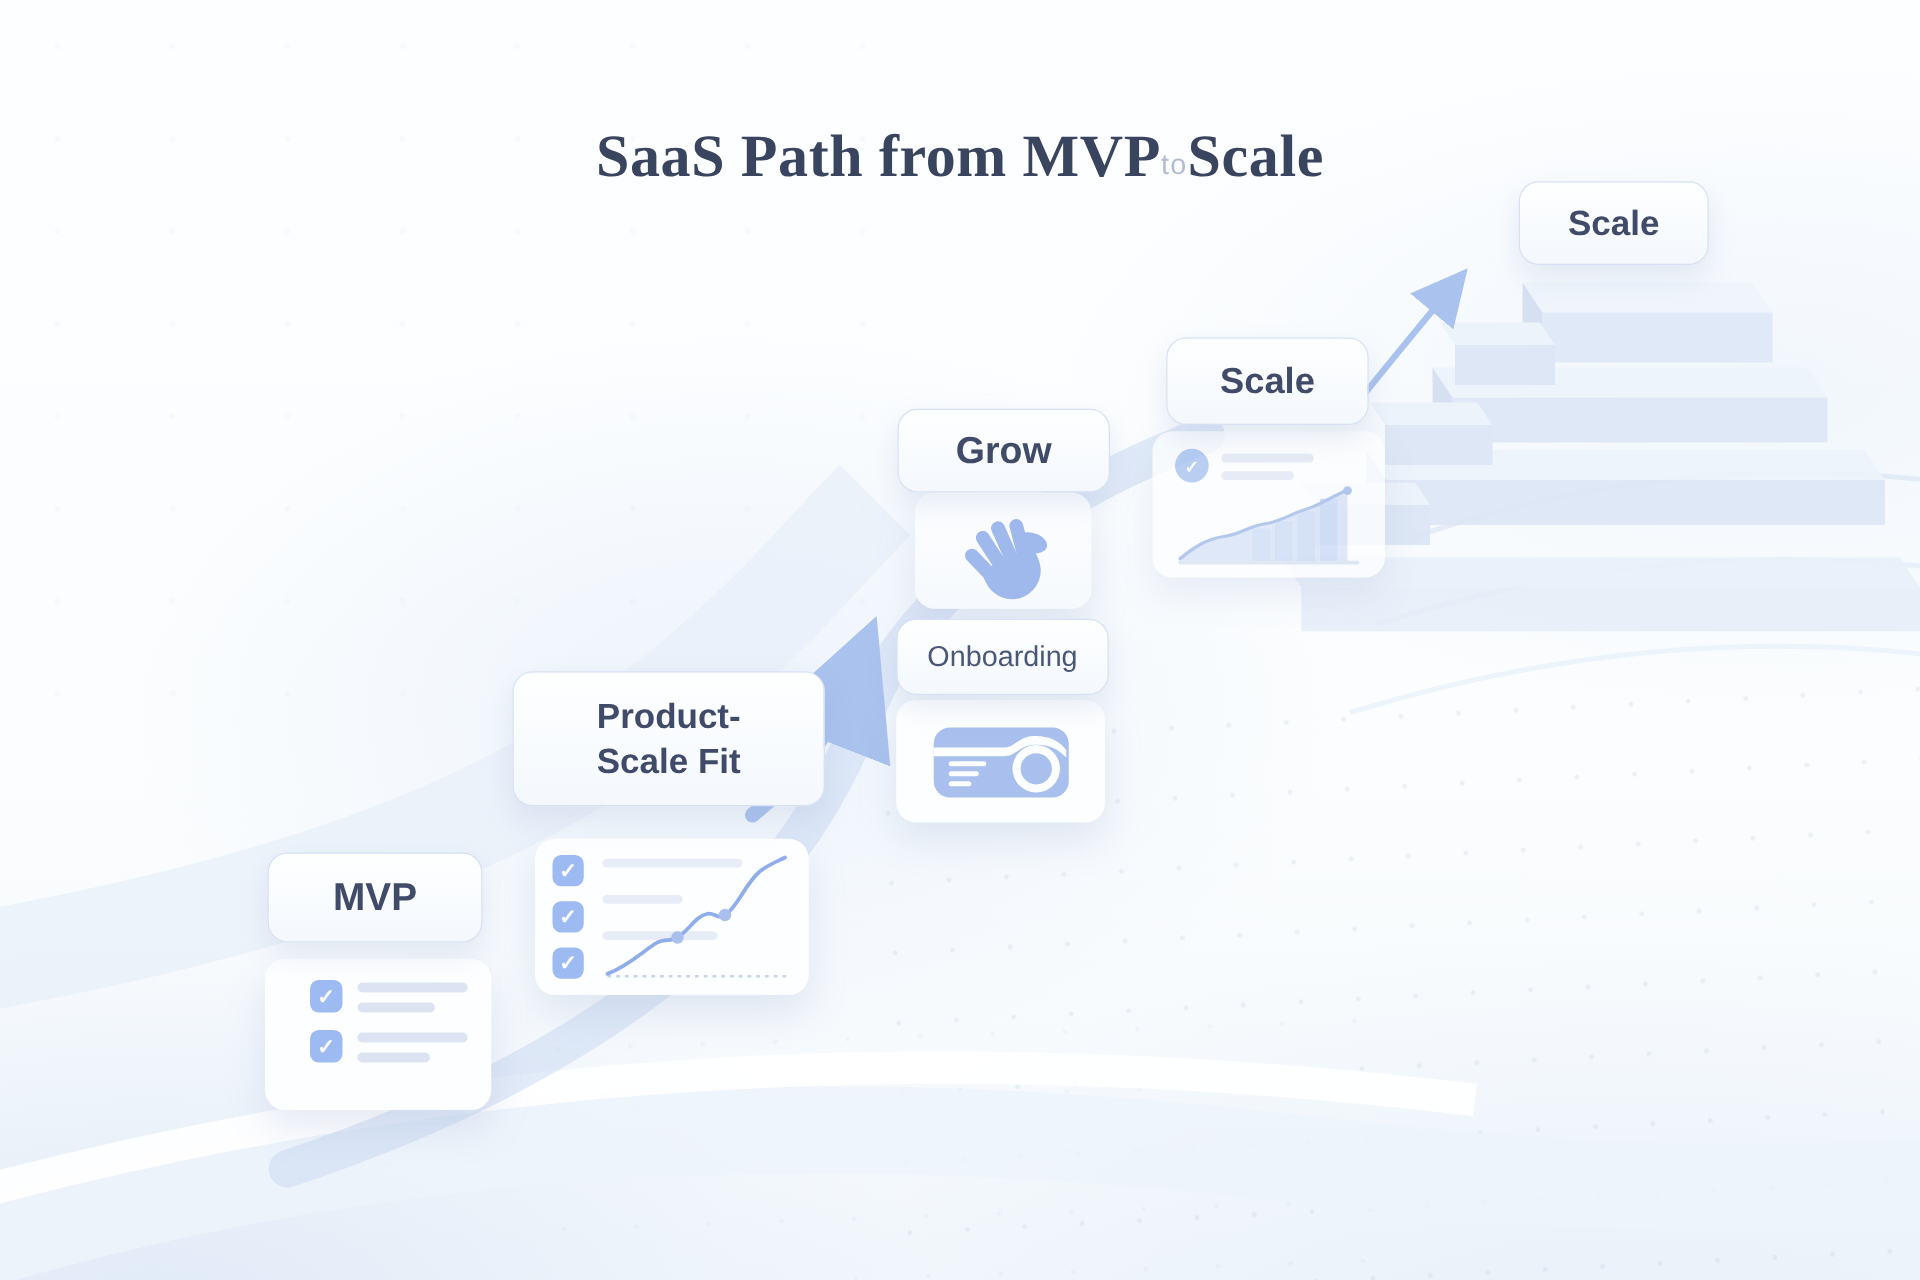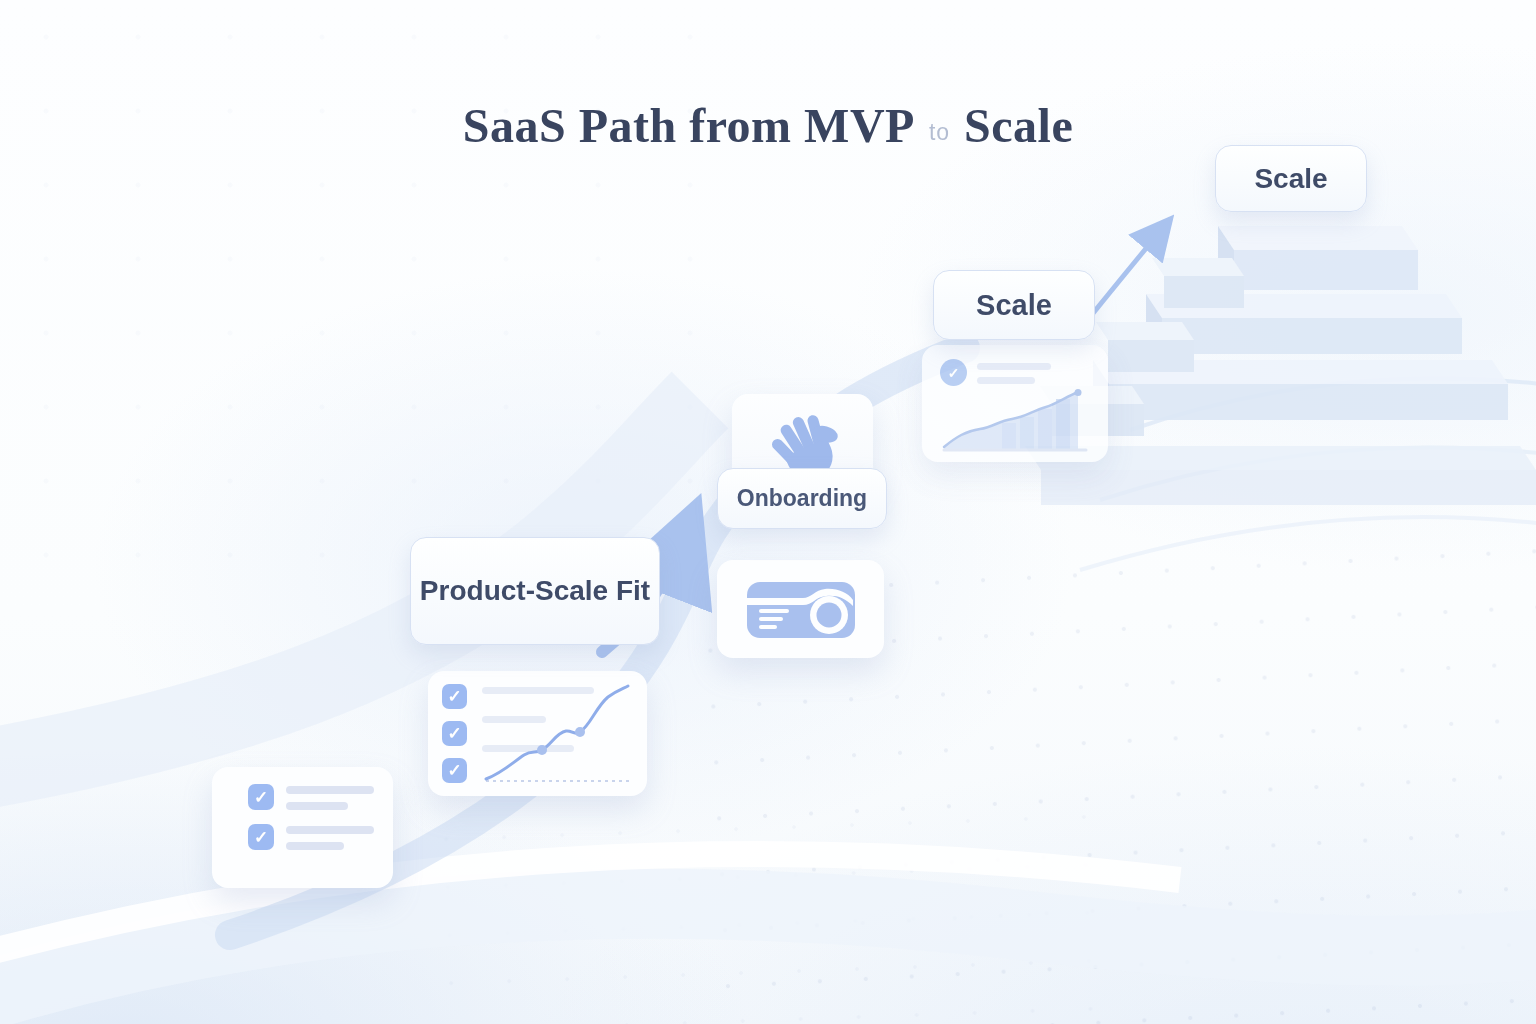--- a/index.html
+++ b/index.html
@@ -22,37 +22,37 @@
     background-image:radial-gradient(circle 2px, rgba(140,158,198,.16) 1.6px, transparent 2.4px);
     background-size:46px 56px;transform:rotate(-3deg);}
   .tex-dots2{left:420px;bottom:0;width:700px;height:220px;opacity:.6;
     background-image:radial-gradient(circle 2px, rgba(150,166,204,.12) 1.5px, transparent 2.2px);
     background-size:58px 48px;transform:rotate(-2deg);}
 
   svg.deco{position:absolute;left:0;top:0;z-index:1;}
 
   
   .title-row{position:absolute;top:98px;left:0;width:100%;
-    display:flex;justify-content:center;align-items:baseline;gap:14px;z-index:3;}
+    display:flex;justify-content:center;align-items:baseline;z-index:3;}
   .title-main{font-family:"Liberation Serif", serif;font-weight:700;
     font-size:48px;color:#39445f;letter-spacing:.5px;}
   .title-connector{font-size:23px;color:#b3bdd2;letter-spacing:1px;
     transform:translateY(-2px);}
 
   
   .chip{position:absolute;z-index:3;box-sizing:border-box;
     background:linear-gradient(180deg,#feffff, #f4f8fd);
     border:1.5px solid #d7e1f3;border-radius:16px;
     box-shadow:0 10px 22px rgba(146,166,206,.20);
     display:flex;align-items:center;justify-content:center;
     color:#3f4b68;font-weight:600;text-align:center;}
   .chip-mvp{left:214px;top:682px;width:172px;height:72px;font-size:31px;}
-  .chip-pmf{left:410px;top:537px;width:250px;height:108px;font-size:28px;line-height:1.28;flex-direction:row;}
+  .chip-pmf{left:410px;top:537px;width:250px;height:108px;font-size:28px;line-height:1.28;flex-direction:column;}
   .chip-grow{left:718px;top:327px;width:170px;height:67px;font-size:30px;}
-  .chip-onboarding{left:717px;top:468px;width:170px;height:61px;font-size:23px;color:#4a5878;font-weight:700;text-align:center;}
+  .chip-onboarding{left:717px;top:495px;width:170px;height:61px;font-size:23px;color:#4a5878;font-weight:400;text-align:center;}
   .chip-scale-mid{left:933px;top:270px;width:162px;height:70px;font-size:29px;}
   .chip-scale-top{left:1215px;top:145px;width:152px;height:67px;font-size:28px;}
 
   
   .card{position:absolute;z-index:2;background:#fdfeff;border-radius:16px;
     box-shadow:0 14px 30px rgba(146,166,206,.22);}
   .card-mvp{left:212px;top:767px;width:181px;height:121px;padding:17px 0 0 36px;box-sizing:border-box;}
   .card-pmf{left:428px;top:671px;width:219px;height:125px;padding:13px 0 0 14px;box-sizing:border-box;}
   .card-hand{left:732px;top:394px;width:141px;height:93px;display:flex;align-items:center;justify-content:center;
     background:linear-gradient(180deg,#fdfeff,#f6f9fd);}
@@ -131,26 +131,32 @@
 
     <path d="M1078,332 C1110,292 1138,258 1163,228" fill="none" stroke="#a9c2ee" stroke-width="5" stroke-linecap="round" marker-end="url(#ah)"></path>
   </svg>
 
   <div class="title-row">
     <span class="title-main">SaaS Path from MVP</span>
     <span class="title-connector">to</span>
     <span class="title-main">Scale</span>
   </div>
 
+  <div class="chip chip-mvp">
+    <span>MVP</span>
+  </div>
 
   <div class="chip chip-pmf">
     <span>Product-</span>
     <span>Scale Fit</span>
   </div>
 
+  <div class="chip chip-grow">
+    <span>Grow</span>
+  </div>
 
   <div class="chip chip-onboarding">
     <span>Onboarding</span>
   </div>
 
   <div class="chip chip-scale-mid">
     <span>Scale</span>
   </div>
 
   <div class="chip chip-scale-top">

